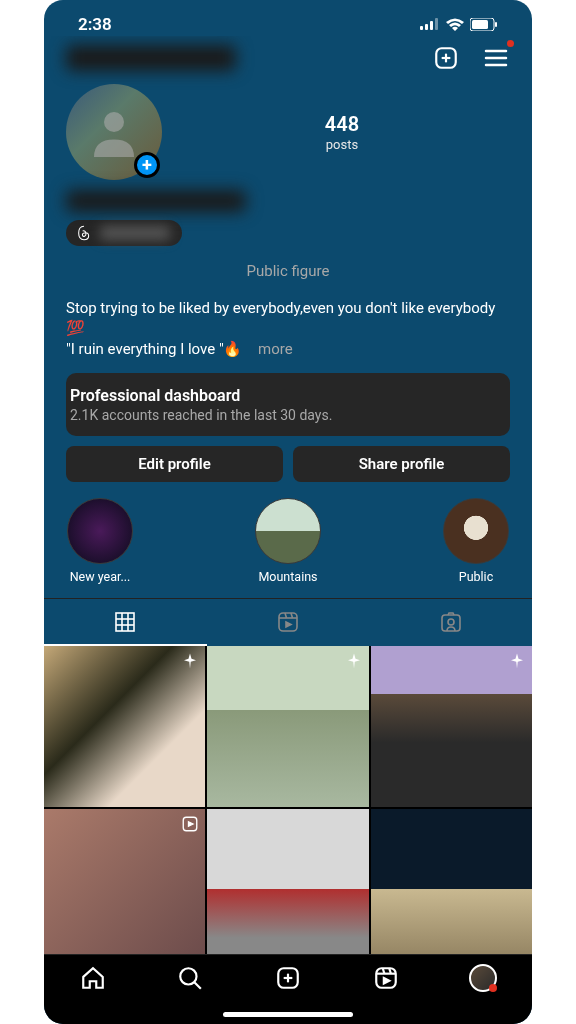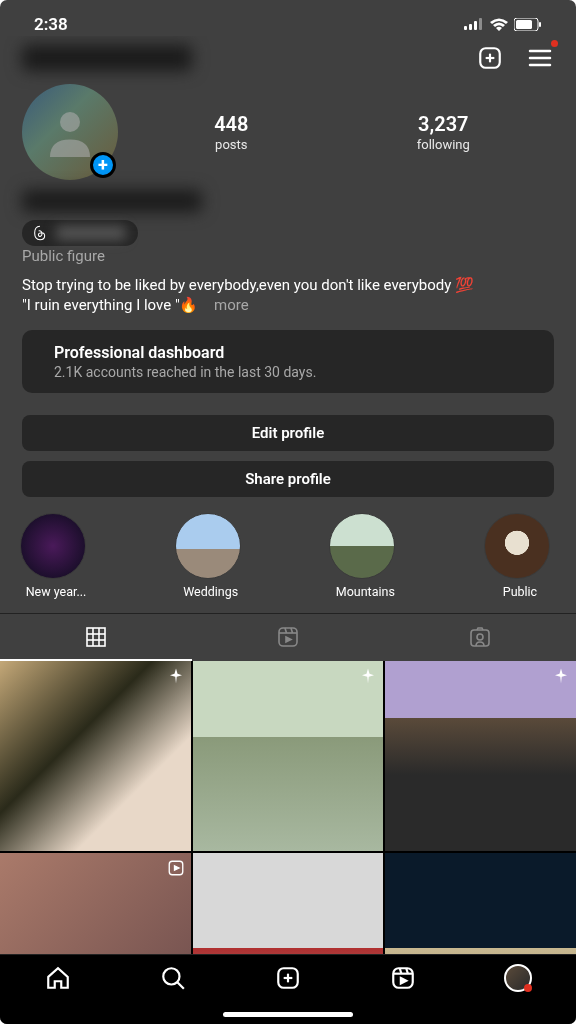--- a/index.html
+++ b/index.html
@@ -1,17 +1,17 @@
 <!DOCTYPE html>
 <html><head>
   <meta charset="utf-8">
   <style>
     * { margin: 0; padding: 0; box-sizing: border-box; }
     body { background: #fff; font-family: -apple-system, BlinkMacSystemFont, "Segoe UI", Roboto, sans-serif; display: flex; justify-content: center; }
-    .phone { width: 576px; height: 1024px; background: #404040; color: #fff; position: relative; border-radius: 7px; overflow: hidden; }
+    .phone { width: 488px; height: 1024px; background: #0c4a6e; color: #fff; position: relative; border-radius: 19px; overflow: hidden; }
     .status-bar { display: flex; justify-content: space-between; align-items: center; padding: 14px 34px 4px 34px; font-size: 17px; font-weight: 600; }
     .status-right { display: flex; gap: 6px; align-items: center; }
     .header { display: flex; justify-content: space-between; align-items: center; padding: 8px 22px 6px 22px; }
     .username-row { display: flex; align-items: center; gap: 6px; }
     .username-blur { width: 170px; height: 26px; background: #1a1a1a; border-radius: 6px; filter: blur(8px); }
     .header-icons { display: flex; gap: 22px; align-items: center; position: relative; }
     .icon-btn { width: 28px; height: 28px; display: flex; align-items: center; justify-content: center; }
     .menu-dot { width: 7px; height: 7px; background: #e03020; border-radius: 50%; position: absolute; top: -4px; right: -4px; }
     .profile-section { padding: 6px 22px 0 22px; }
     .profile-top { display: flex; align-items: center; }
@@ -19,30 +19,30 @@
     .avatar { width: 96px; height: 96px; border-radius: 50%; background: linear-gradient(135deg, #3a5a7a 0%, #5a7a6a 40%, #6a5a3a 100%); display:flex; align-items:center; justify-content:center; overflow:hidden; }
     .avatar svg{opacity:.6}
     .avatar-plus { position: absolute; bottom: 2px; right: 2px; width: 26px; height: 26px; background: #0095f6; border-radius: 50%; border: 3px solid #000; display: flex; align-items: center; justify-content: center; color: #fff; font-size: 18px; font-weight: bold; line-height: 1; }
     .stats { display: flex; flex: 1; justify-content: space-around; padding-left: 12px; }
     .stat { text-align: center; }
     .stat-num { font-size: 20px; font-weight: 600; }
     .stat-label { font-size: 13px; color: #e8e8e8; margin-top: 1px; }
     .name-blur { width: 180px; height: 22px; background: #1a1a1a; border-radius: 6px; filter: blur(8px); margin-top: 10px; }
     .threads-row { display: inline-flex; align-items: center; gap: 8px; background: #262626; border-radius: 14px; padding: 5px 12px 5px 10px; margin-top: 8px; }
     .threads-blur { width: 70px; height: 14px; background: #555; border-radius: 4px; filter: blur(6px); }
-    .category { color: #a8a8a8; font-size: 15px; margin-top: 1px; }
-    .bio { font-size: 15px; line-height: 1.35; margin-top: 10px; }
+    .category { color: #a8a8a8; font-size: 15px; margin-top: 16px; text-align: center; }
+    .bio { font-size: 15px; line-height: 1.35; margin-top: 18px; }
     .bio-more { color: #a8a8a8; margin-left: 12px; }
-    .dashboard { background: #262626; border-radius: 10px; padding: 13px 32px; margin: 14px 22px 12px 22px; }
+    .dashboard { background: #262626; border-radius: 10px; padding: 13px 4px; margin: 14px 22px 0 22px; }
     .dash-title { font-size: 16px; font-weight: 600; }
     .dash-sub { font-size: 14px; color: #a8a8a8; margin-top: 2px; }
-    .action-row { display: flex; gap: 10px; padding: 10px 22px 0 22px; flex-direction: column; }
+    .action-row { display: flex; gap: 10px; padding: 10px 22px 0 22px; }
     .action-btn { flex: 1; background: #262626; border-radius: 8px; padding: 9px 0; text-align: center; font-size: 15px; font-weight: 600; }
     .highlights { display: flex; justify-content: space-between; padding: 16px 20px 10px 20px; }
-    .highlight { display: flex; flex-direction: column; width: 72px; }
+    .highlight { display: flex; flex-direction: column; align-items: center; width: 72px; }
     .hl-circle { width: 66px; height: 66px; border-radius: 50%; border: 1px solid #3a3a3a; overflow: hidden; }
     .hl-label { font-size: 12.5px; margin-top: 5px; white-space: nowrap; overflow: hidden; text-overflow: ellipsis; max-width: 78px; text-align: center; }
     .hc1{background:radial-gradient(circle at 50% 50%, #4a1a5a, #0a0a1a);}
     .hc2{background:linear-gradient(160deg, #4a3a2a, #1a1a1a);}
     .hc3{background:linear-gradient(180deg, #aaccee 55%, #9a8a7a 55%);}
     .hc4{background:linear-gradient(180deg, #cce0d0 50%, #5a6a4a 50%);}
     .hc5{background:radial-gradient(circle at 50% 45%, #e8e0d0 25%, #4a3020 26%);}
     .tabs { display: flex; border-top: 0.5px solid #222; margin-top: 4px; height: 48px; }
     .tab { flex: 1; display: flex; align-items: center; justify-content: center; position: relative; }
     .tab.active::after { content: ''; position: absolute; bottom: 0; left: 0; right: 0; height: 1.5px; background: #fff; }
@@ -119,24 +119,20 @@
                 <path d="M4 22 Q4 15 12 15 Q20 15 20 22 Z"></path>
               </svg>
             </div>
           <div class="avatar-plus">+</div>
         </div>
         <div class="stats">
           <div class="stat">
             <div class="stat-num">448</div>
             <div class="stat-label">posts</div>
           </div>
-          <div class="stat">
-            <div class="stat-num">3,237</div>
-            <div class="stat-label">following</div>
-          </div>
         </div>
       </div>
       <div class="name-blur"></div>
       <div class="threads-row">
         <svg width="16" height="16" viewBox="0 0 24 24" fill="none" stroke="#fff" stroke-width="1.6">
             <path d="M12 2 C6 2 4 7 4 12 C4 17 6 22 12 22 C17 22 19 19 19 16 C19 12 15 11 12 12 C10 12.5 9 14 10 16 C11 18 15 17 15 13 C15 10 13 8 10 9"></path>
           </svg>
         <div class="threads-blur"></div>
       </div>
       <div class="category">Public figure</div>
@@ -154,24 +150,20 @@
 
     <div class="action-row">
       <div class="action-btn">Edit profile</div>
       <div class="action-btn">Share profile</div>
     </div>
 
     <div class="highlights">
       <div class="highlight">
           <div class="hl-circle hc1"></div>
           <div class="hl-label">New year...</div>
-        </div>
-      <div class="highlight">
-          <div class="hl-circle hc3"></div>
-          <div class="hl-label">Weddings</div>
         </div>
       <div class="highlight">
           <div class="hl-circle hc4"></div>
           <div class="hl-label">Mountains</div>
         </div>
       <div class="highlight">
           <div class="hl-circle hc5"></div>
           <div class="hl-label">Public</div>
         </div>
     </div>

